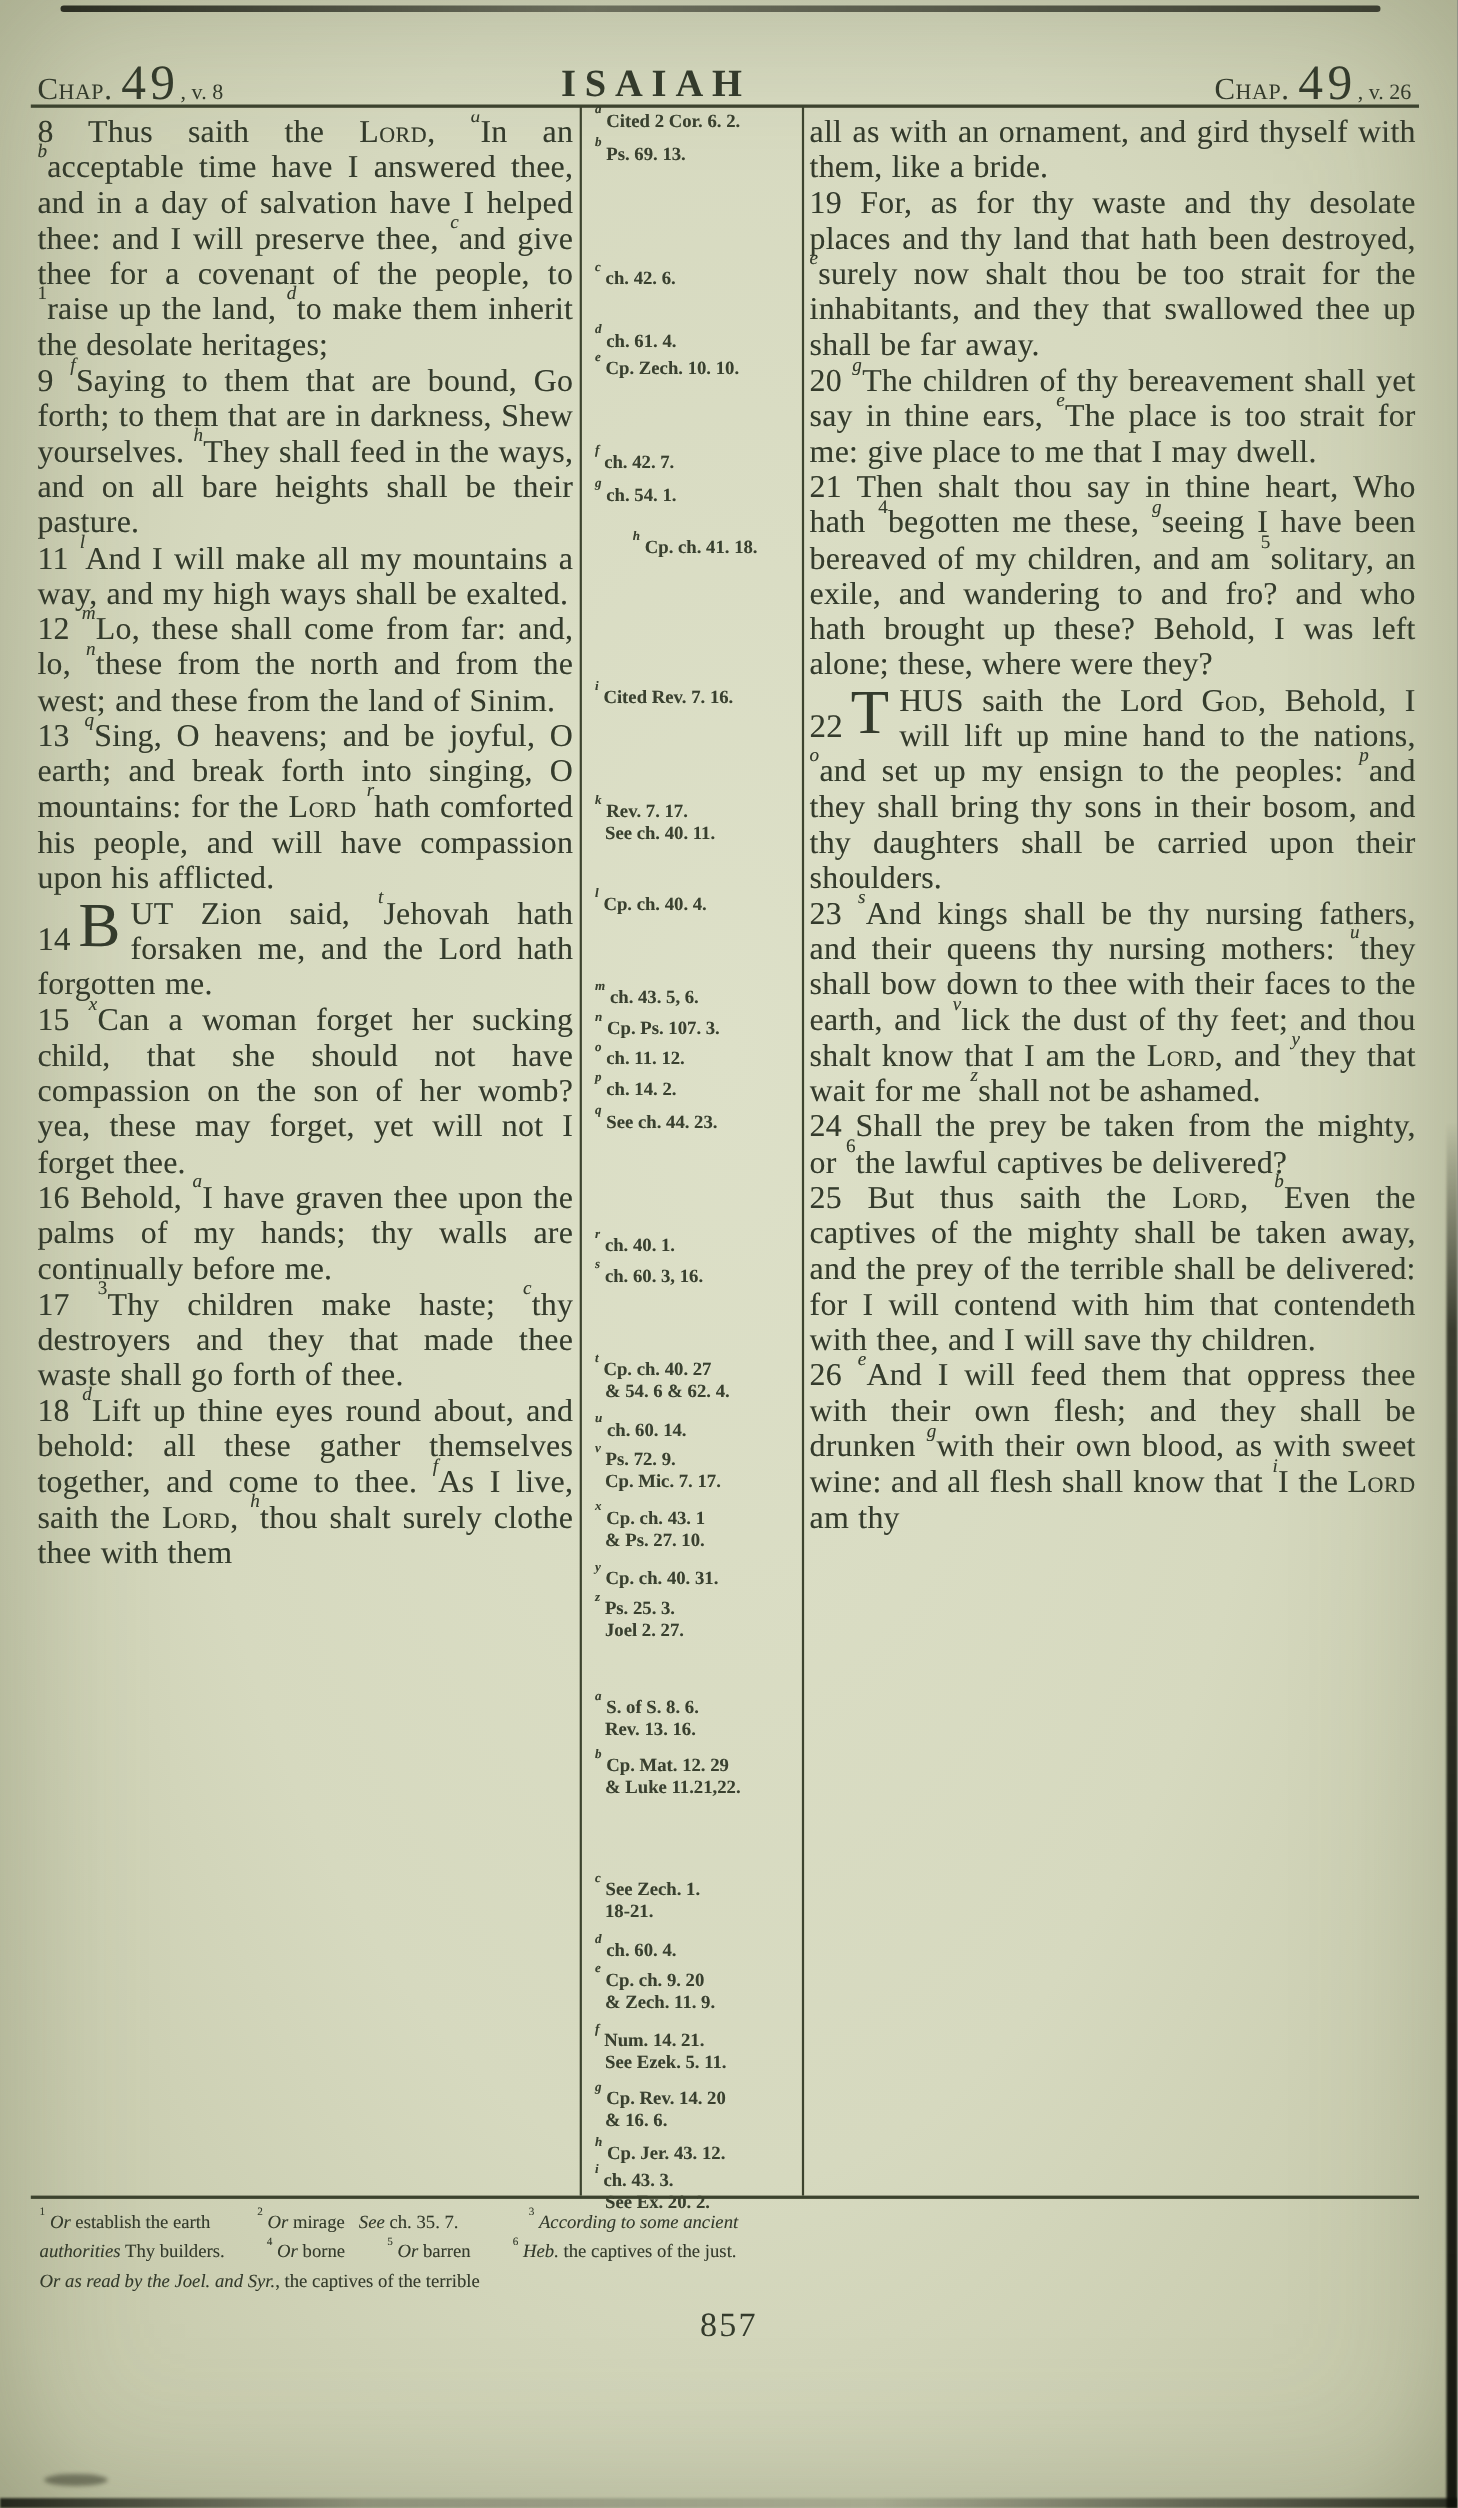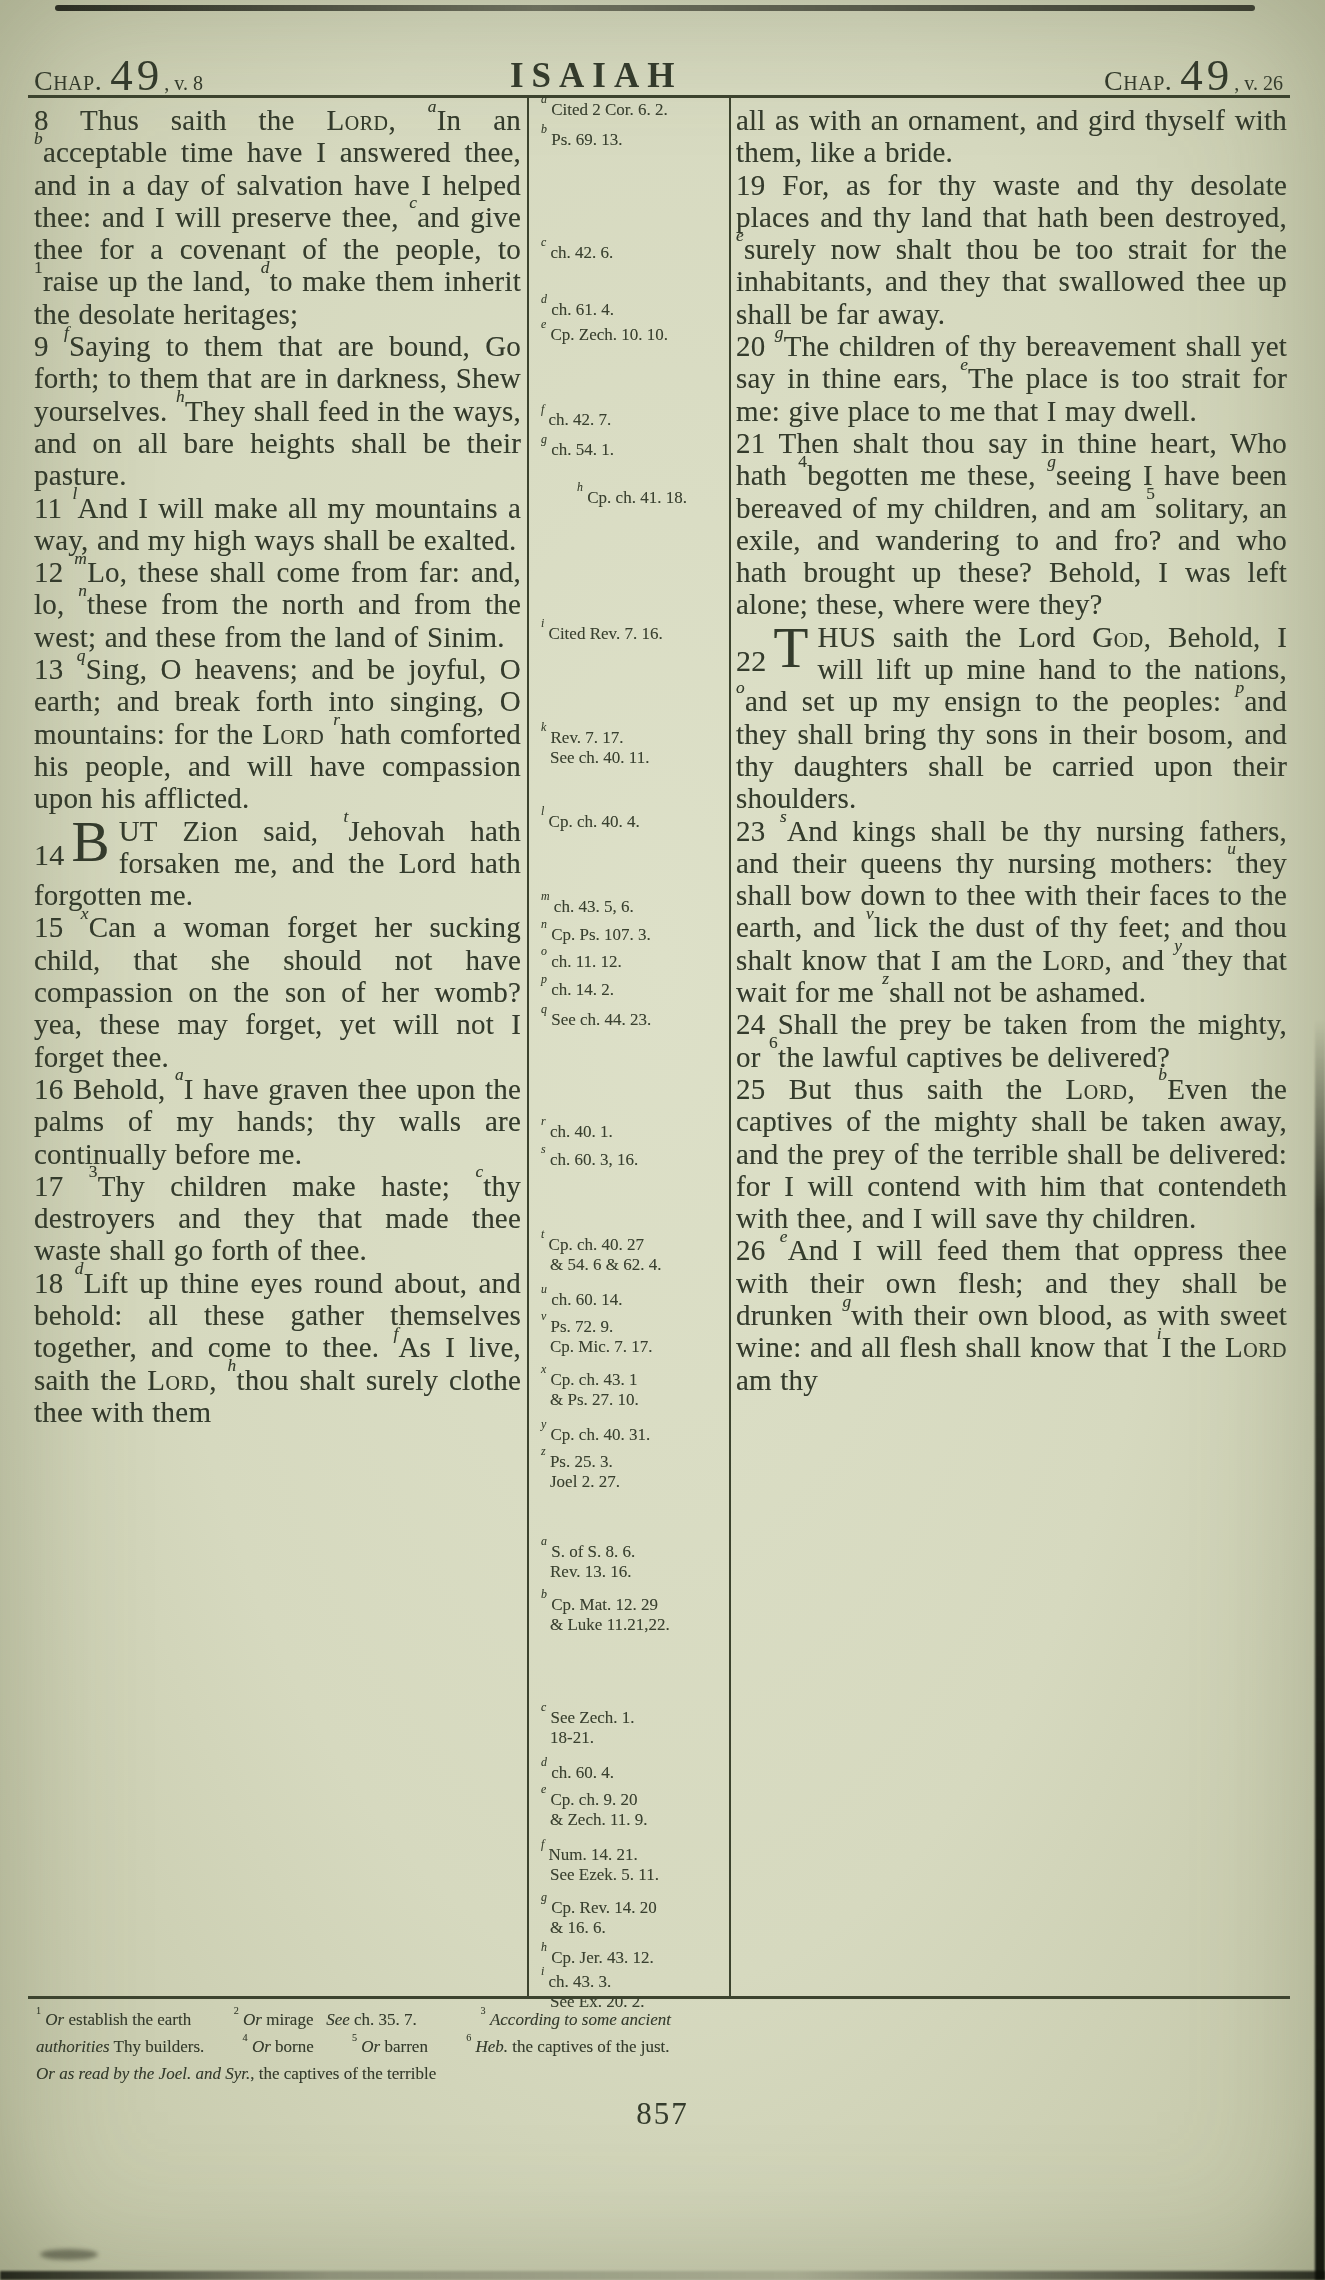--- a/index.html
+++ b/index.html
@@ -51,21 +51,21 @@
   .col-right{left:736px;width:551px;}
   .col p{margin:0;}
   sup.rm{font-style:italic;font-size:60%;line-height:0;position:relative;top:-.45em;}
   sup.rn{font-size:60%;line-height:0;position:relative;top:-.45em;}
   .dcwrap{float:left;display:flex;align-items:flex-start;gap:7px;margin-right:9px;}
   .dcwrap .vnum{font-size:30px;line-height:32px;margin-top:24px;}
   .dropcap{font-size:57px;line-height:58px;margin-top:-2px;}
   
   .refs{position:absolute;left:541px;top:0;width:182px;height:2280px;
         font-size:17px;line-height:20px;color:#39402f;
-        text-shadow:0 0 .5px rgba(40,46,34,.3);}
+        text-shadow:0 0 .5px rgba(40,46,34,.3);font-weight:bold;}
   .ref{position:absolute;left:0;right:0;padding-left:9px;text-indent:-9px;}
   .refs sup.rm, .refs sup.rn{font-size:70%;}
   
   .footnotes{position:absolute;top:2006px;left:36px;width:1252px;
              font-size:17px;line-height:27px;
              text-shadow:0 0 .5px rgba(40,46,34,.3);}
   .fnline{white-space:pre-wrap;}
   
   .pageno{position:absolute;top:2096px;left:0;width:100%;text-align:center;
           font-size:31px;letter-spacing:2px;}

